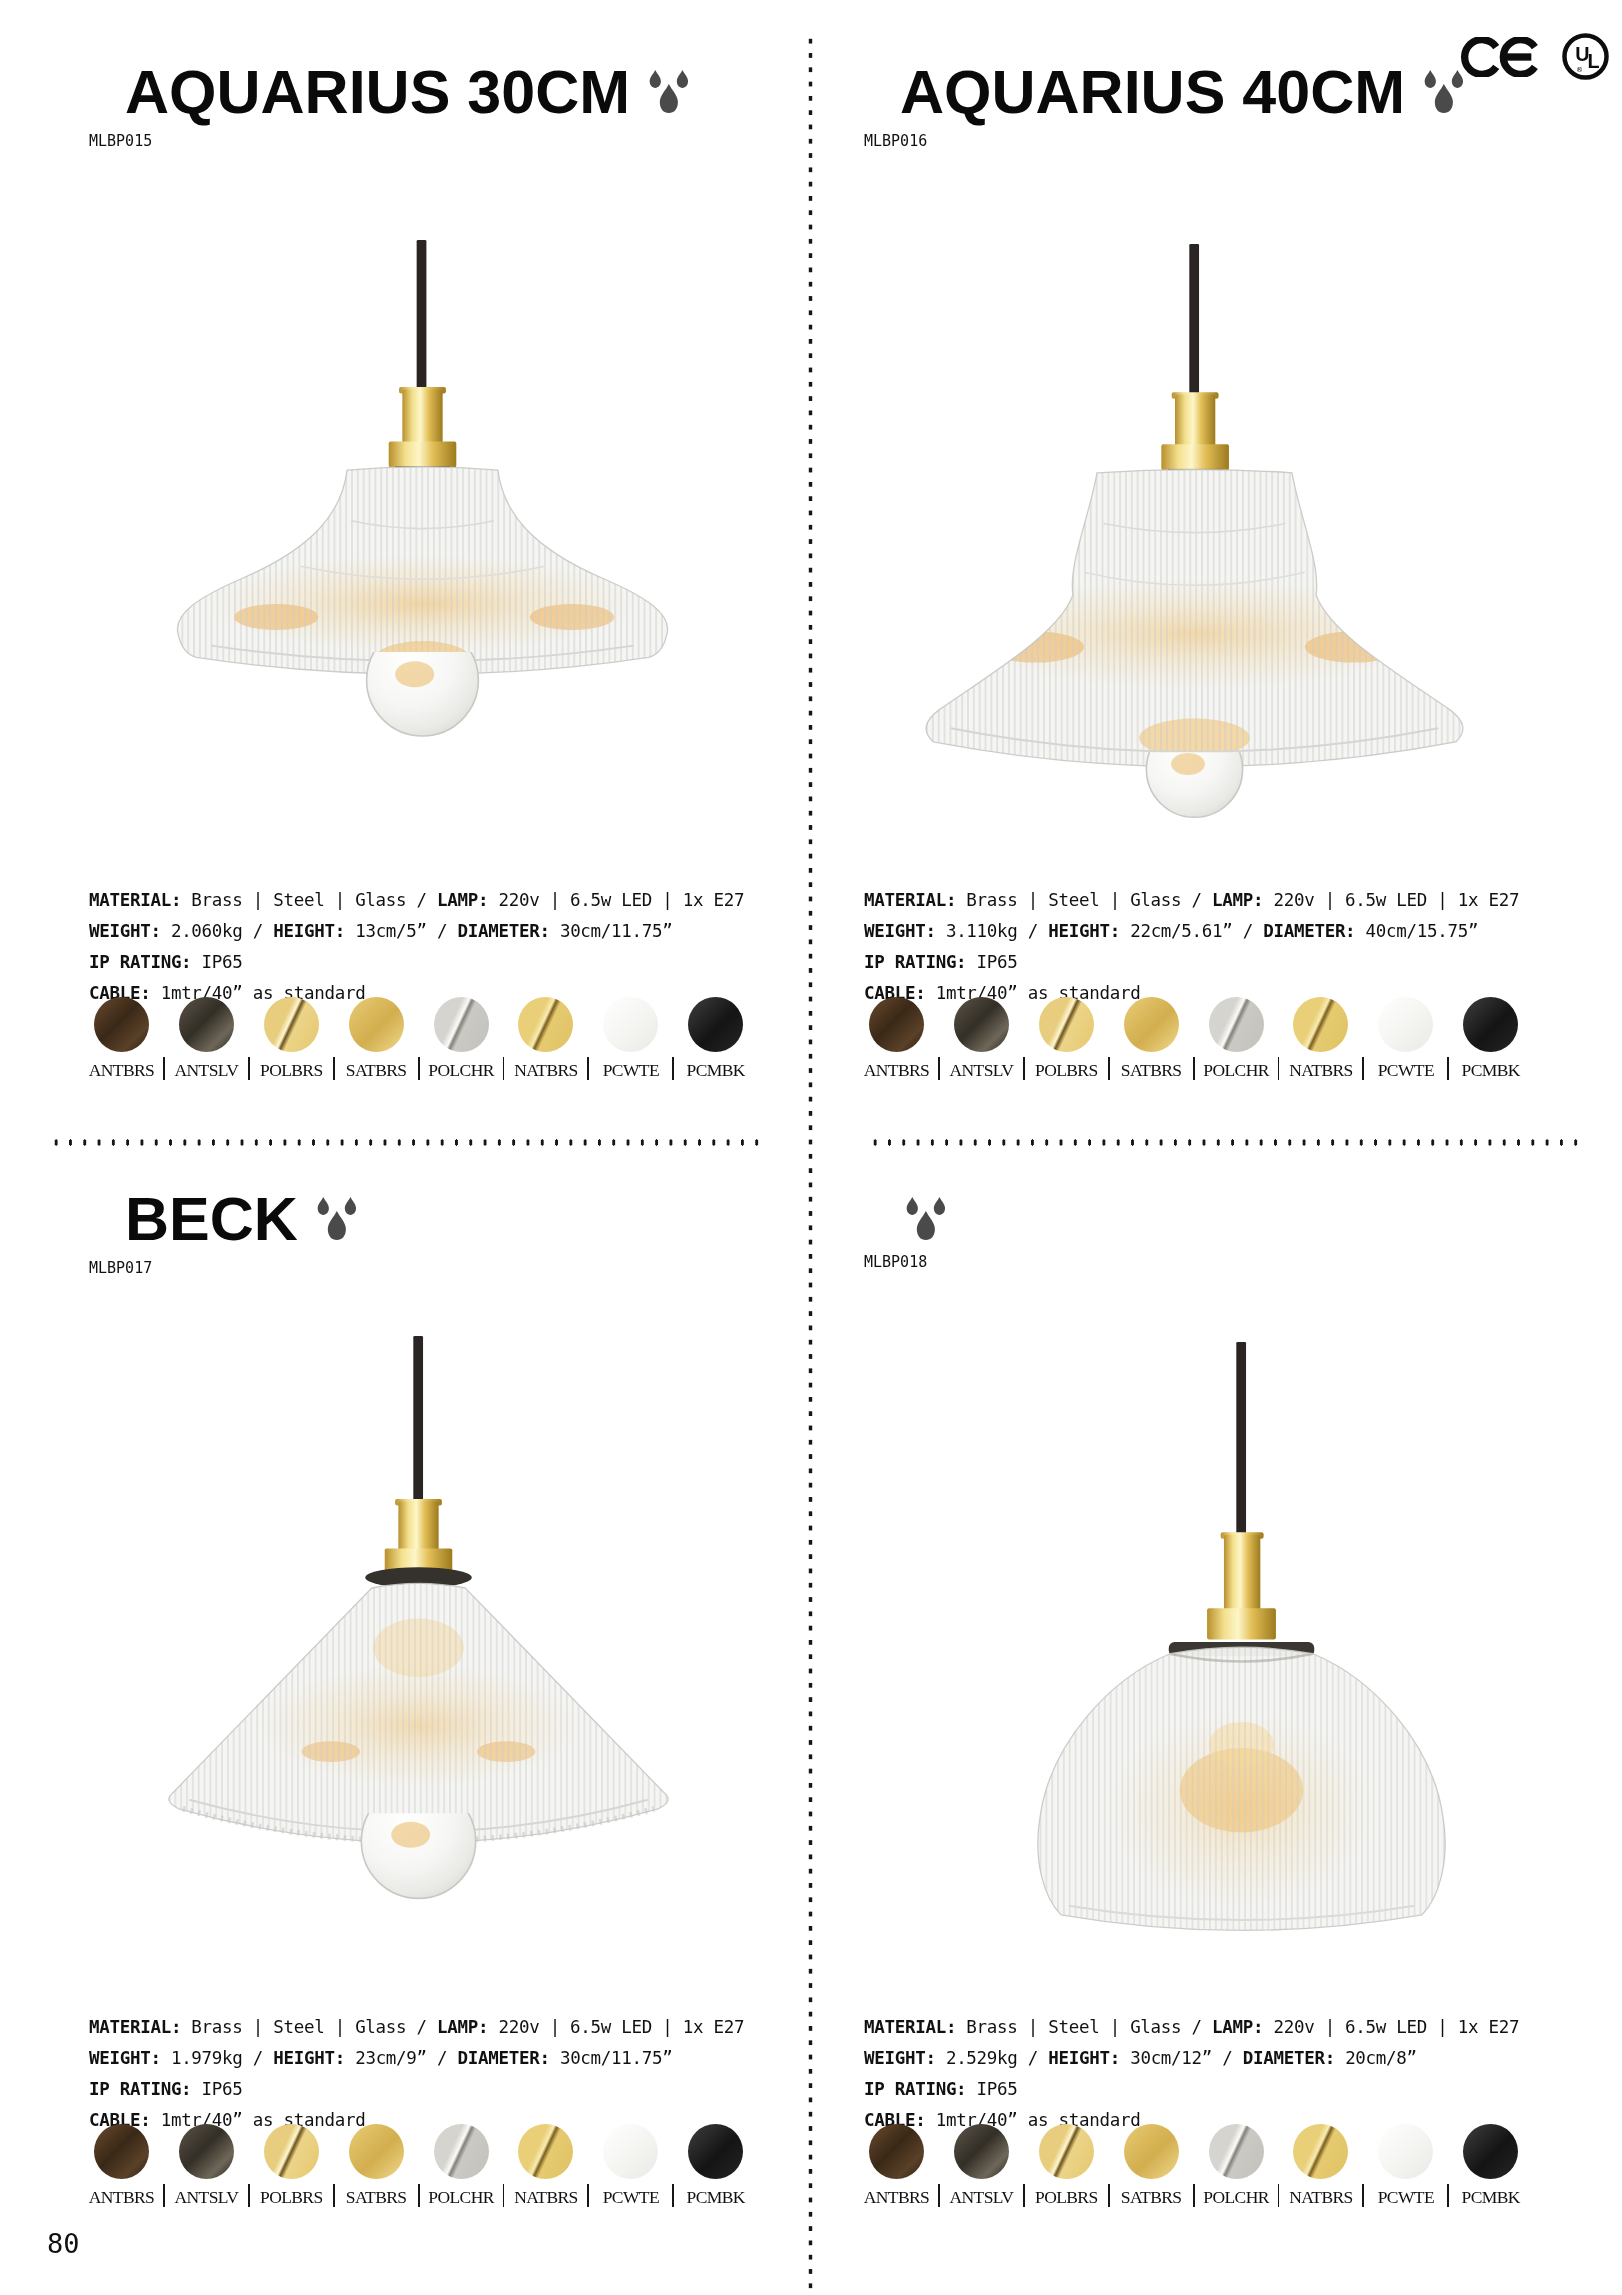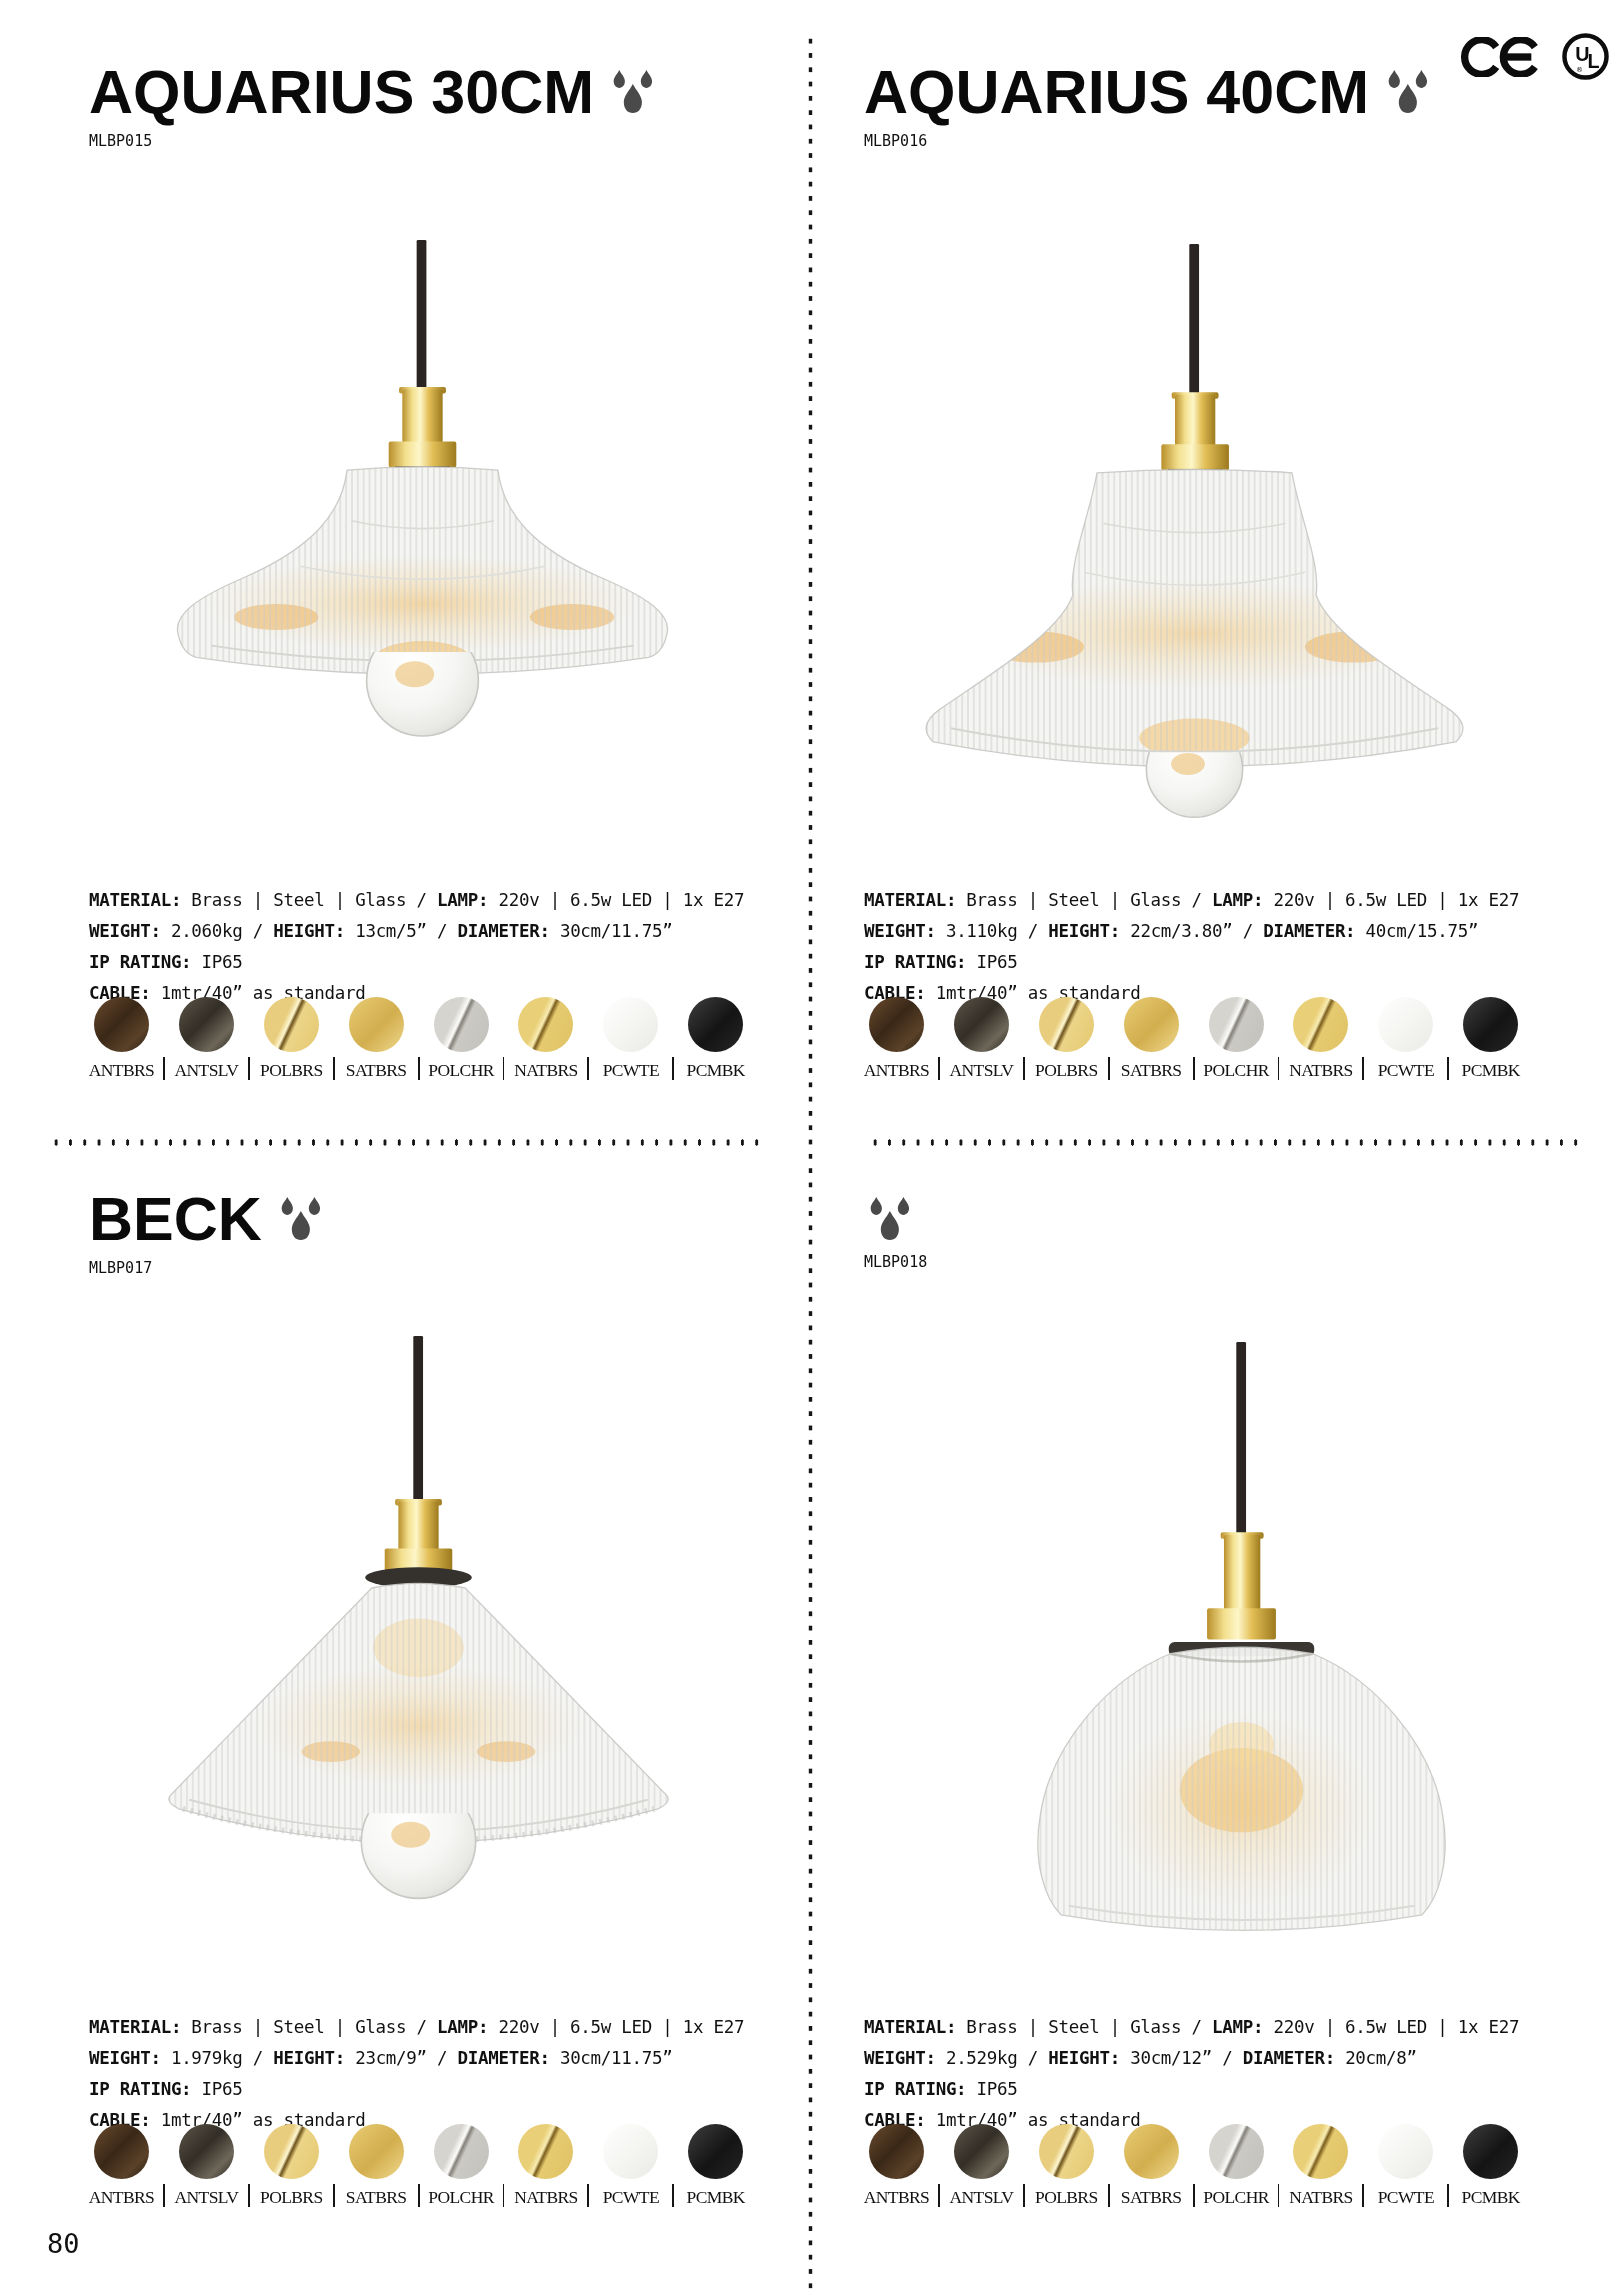--- a/index.html
+++ b/index.html
@@ -23,21 +23,21 @@
   .hdiv.left{left:49px;width:712px;}
   .hdiv.right{left:868px;width:715px;}
 
   
   .product{position:absolute;width:708px;height:1079px;}
   #p0{left:89px;top:62px;}
   #p1{left:864px;top:62px;}
   #p2{left:89px;top:1189px;}
   #p3{left:864px;top:1189px;}
 
-  .title-row{display:flex;align-items:flex-start;gap:13px;}
+  .title-row{display:flex;align-items:flex-start;gap:13px;margin-left:36px;}
   .title{
     font-family:"Liberation Sans",sans-serif;font-weight:bold;font-size:61px;
     line-height:1;letter-spacing:0;white-space:nowrap;color:#0a0a0a;
   }
   .drops{margin-top:2.6px;flex:0 0 auto;}
   .code{font-size:15px;margin-top:9px;letter-spacing:0;}
 
   .specs{position:absolute;left:0;top:795px;font-size:17.5px;line-height:31px;letter-spacing:-0.3px;white-space:nowrap;margin-top:28px;}
   .specs p{margin:0;}
   .specs b{font-weight:bold;}
@@ -155,21 +155,21 @@
       <path transform="translate(19,21) scale(0.62)" d="M0,-22 C5,-12 14,-4 14,6 C14,17 8,23 0,23 C-8,23 -14,17 -14,6 C-14,-4 -5,-12 0,-22 Z"></path>
       <path transform="translate(61,21) scale(0.62)" d="M0,-22 C5,-12 14,-4 14,6 C14,17 8,23 0,23 C-8,23 -14,17 -14,6 C-14,-4 -5,-12 0,-22 Z"></path>
       <path transform="translate(40,51) scale(1.0)" d="M0,-22 C5,-12 14,-4 14,6 C14,17 8,23 0,23 C-8,23 -14,17 -14,6 C-14,-4 -5,-12 0,-22 Z"></path>
     </g>
   </svg>
 
     </div>
     <div class="code">MLBP016</div>
     <div class="specs">
       <p><b>MATERIAL:</b><span> Brass | Steel | Glass / </span><b>LAMP:</b><span> 220v | 6.5w LED | 1x E27</span></p>
-      <p><b>WEIGHT:</b><span> 3.110kg / </span><b>HEIGHT:</b><span> 22cm/3.80” / </span><b>DIAMETER:</b><span> 40cm/15.75”</span></p>
+      <p><b>WEIGHT:</b><span> 3.110kg / </span><b>HEIGHT:</b><span> 22cm/5.61” / </span><b>DIAMETER:</b><span> 40cm/15.75”</span></p>
       <p><b>IP RATING:</b><span> IP65</span></p>
       <p><b>CABLE:</b><span> 1mtr/40” as standard</span></p>
     </div>
     <div class="swatches">
   <span class="swatch">
     <span class="dot" style="background: linear-gradient(135deg, rgb(107, 75, 46) 0%, rgb(58, 40, 23) 45%, rgb(90, 65, 40) 75%, rgb(42, 29, 16) 100%);"></span>
     <span class="lbl">ANTBRS</span>
   </span>
 <span class="sep"></span>
   <span class="swatch">

